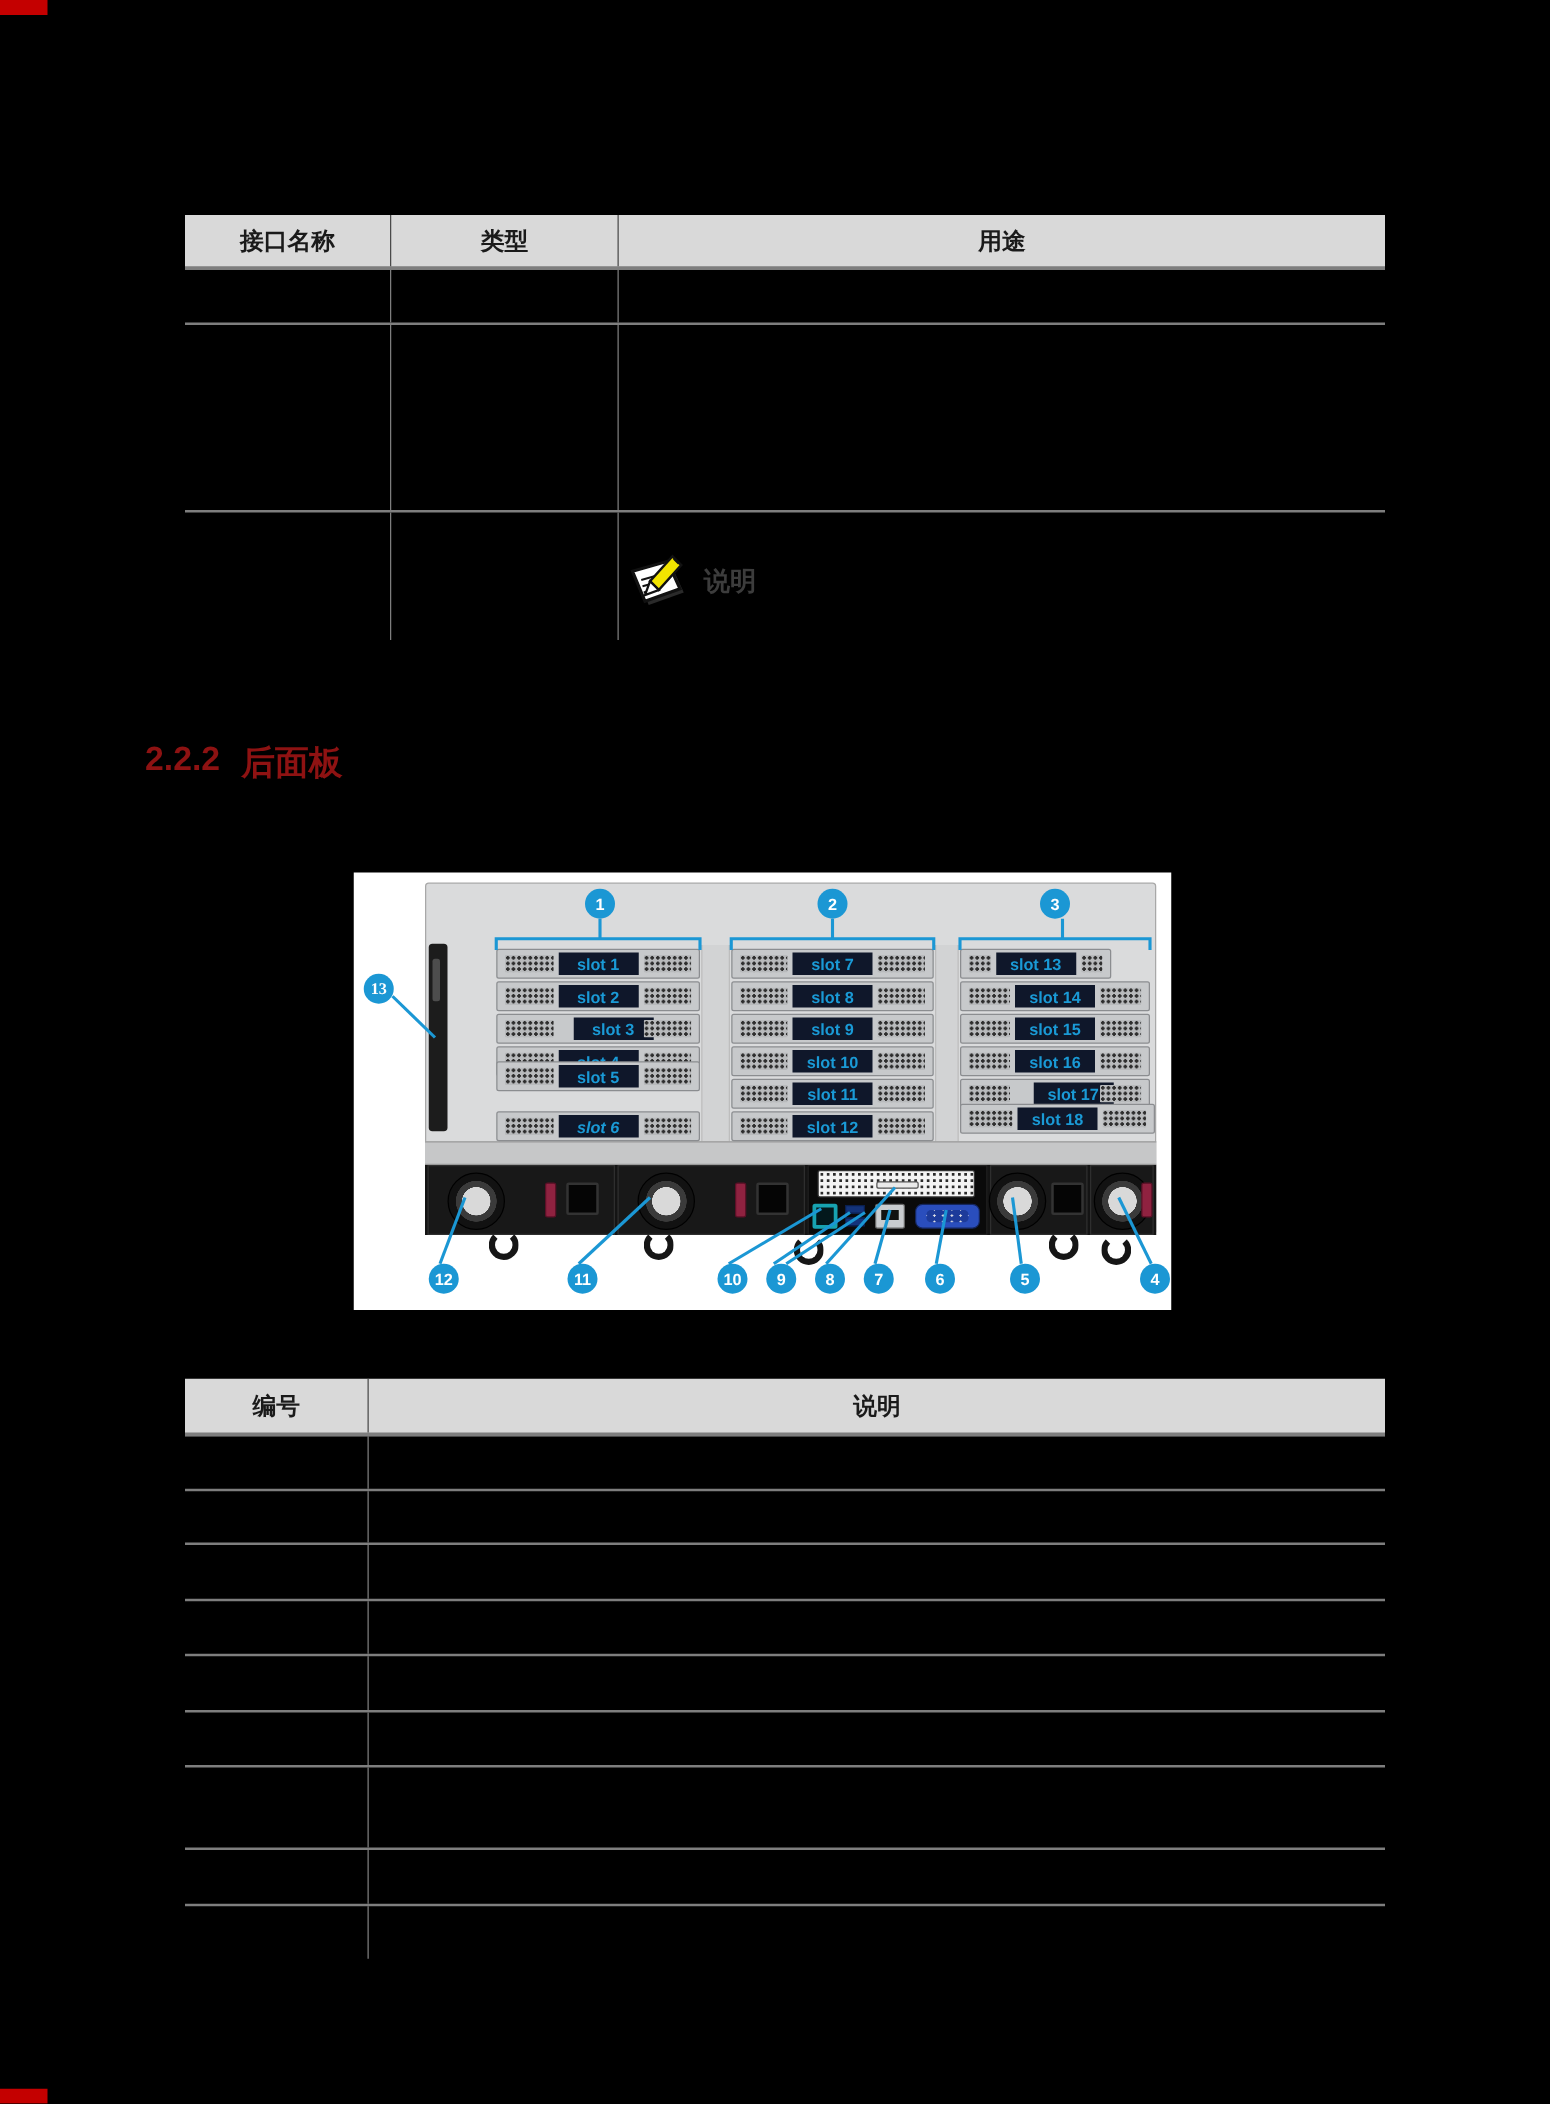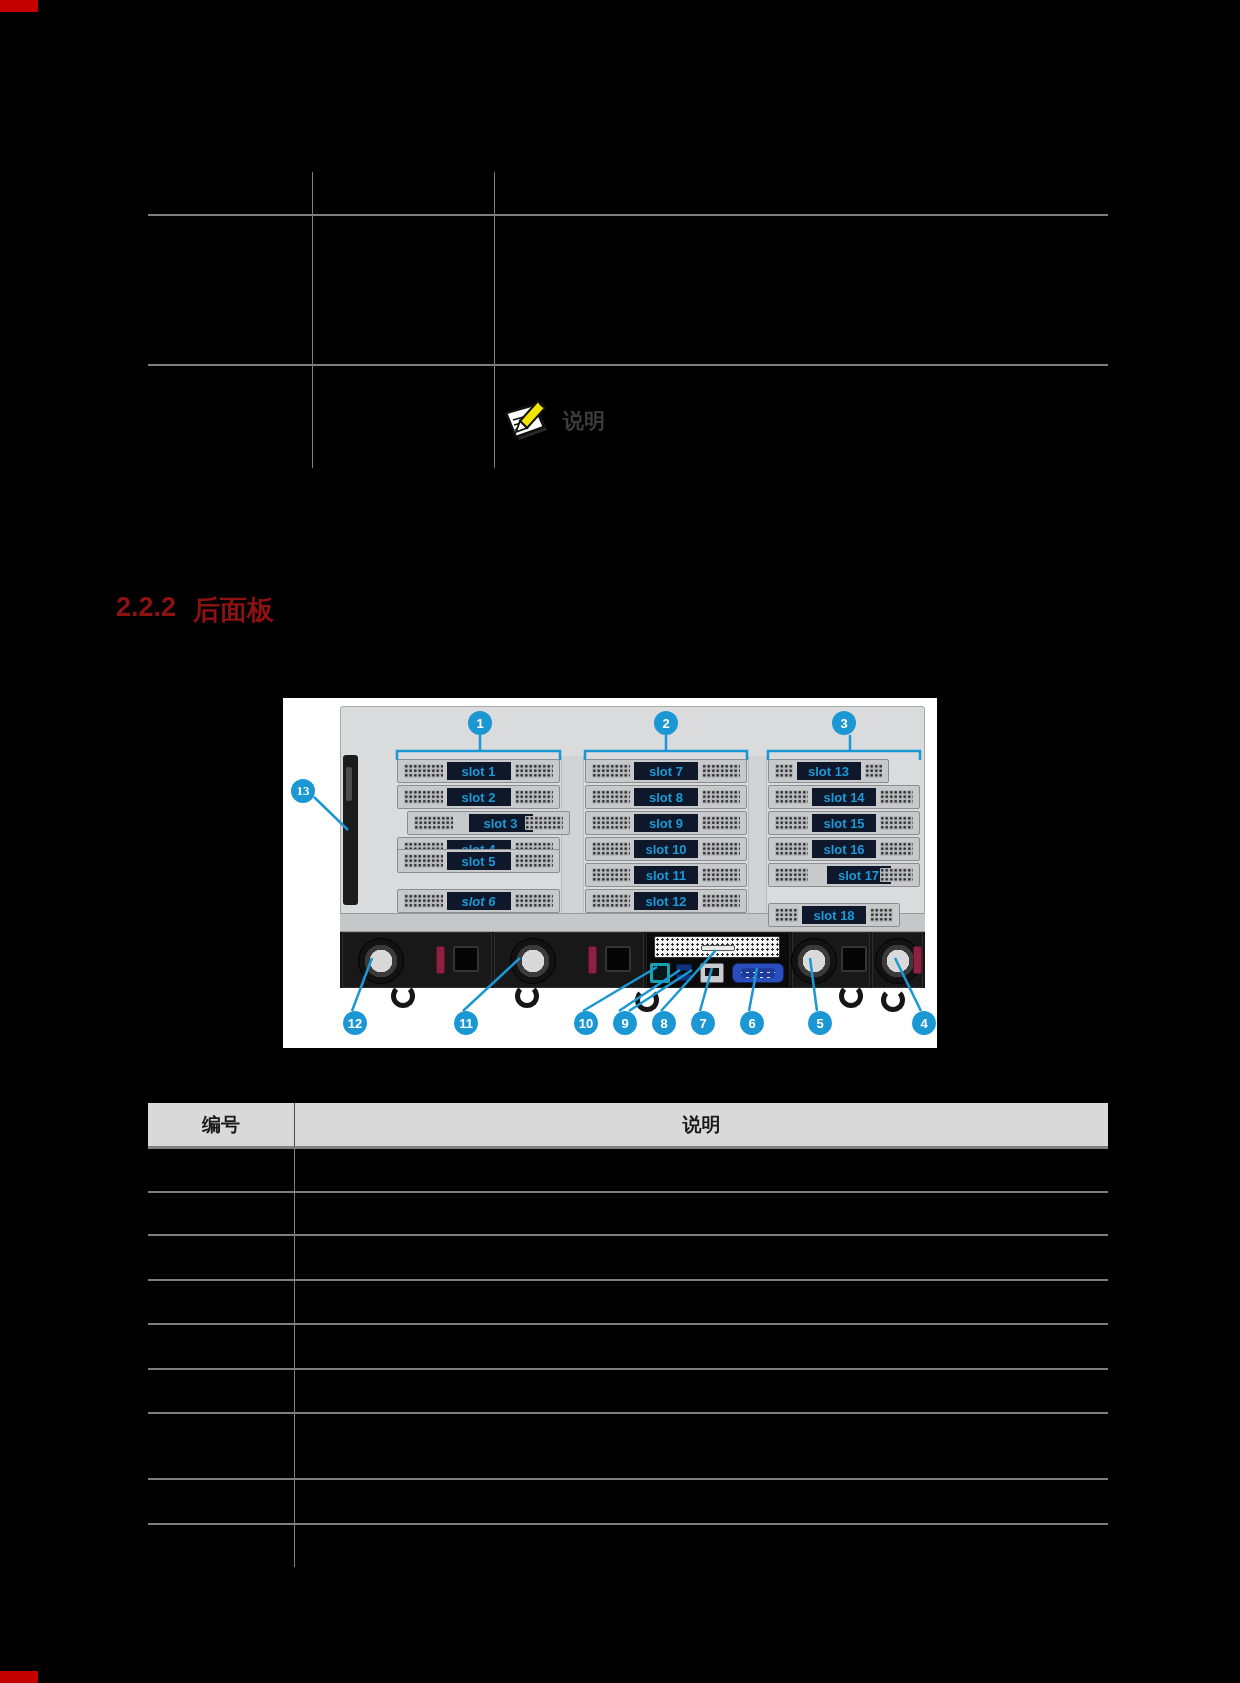--- a/index.html
+++ b/index.html
@@ -77,20 +77,25 @@
            color:#fff;font-weight:bold;font-size:13px;display:flex;align-items:center;justify-content:center;z-index:5;}
 </style>
 </head>
 <body>
 
 <div class="page">
   <div class="marker top"></div>
   <div class="marker bot"></div>
 
   <div class="tbl tbl1">
+    <div class="row head">
+      <div class="c1">接口名称</div>
+      <div class="c2">类型</div>
+      <div class="c3">用途</div>
+    </div>
     <div class="row brow t1r1">
       <div class="c1"></div>
         <div class="c2"></div>
         <div class="c3"></div>
     </div>
     <div class="row brow t1r2">
       <div class="c1"></div>
         <div class="c2"></div>
         <div class="c3"></div>
     </div>
@@ -185,21 +190,21 @@
       <div class="slot-module" style="left: 114px; top: 61px; width: 163px;">
         <span class="vent vl"></span>
         <span class="slot-label">slot 1</span>
         <span class="vent vr"></span>
       </div>
       <div class="slot-module" style="left: 114px; top: 87px; width: 163px;">
         <span class="vent vl"></span>
         <span class="slot-label">slot 2</span>
         <span class="vent vr"></span>
       </div>
-      <div class="slot-module" style="left: 124px; top: 113px; width: 163px; padding-left: 24px;">
+      <div class="slot-module" style="left: 114px; top: 113px; width: 163px; padding-left: 24px;">
         <span class="vent vl"></span>
         <span class="slot-label">slot 3</span>
         <span class="vent vr"></span>
       </div>
       <div class="slot-module" style="left: 114px; top: 139px; width: 163px;">
         <span class="vent vl"></span>
         <span class="slot-label">slot 4</span>
         <span class="vent vr"></span>
       </div>
       <div class="slot-module" style="left: 114px; top: 151px; width: 163px;">
@@ -262,21 +267,21 @@
       <div class="slot-module" style="left: 485px; top: 139px; width: 152px;">
         <span class="vent vl"></span>
         <span class="slot-label">slot 16</span>
         <span class="vent vr"></span>
       </div>
       <div class="slot-module" style="left: 485px; top: 165px; width: 152px; padding-left: 29px;">
         <span class="vent vl"></span>
         <span class="slot-label">slot 17</span>
         <span class="vent vr"></span>
       </div>
-      <div class="slot-module" style="left: 485px; top: 205px; width: 132px;">
+      <div class="slot-module" style="left: 485px; top: 185px; width: 156px;">
         <span class="vent vl"></span>
         <span class="slot-label">slot 18</span>
         <span class="vent vr"></span>
       </div>
       <div class="callout" style="left: 8px; top: 81px; font-family: Liberation Serif, serif;">13</div>
       <div class="callout" style="left: 60px; top: 313px;">12</div>
       <div class="callout" style="left: 171px; top: 313px;">11</div>
       <div class="callout" style="left: 291px; top: 313px;">10</div>
       <div class="callout" style="left: 330px; top: 313px;">9</div>
       <div class="callout" style="left: 369px; top: 313px;">8</div>

